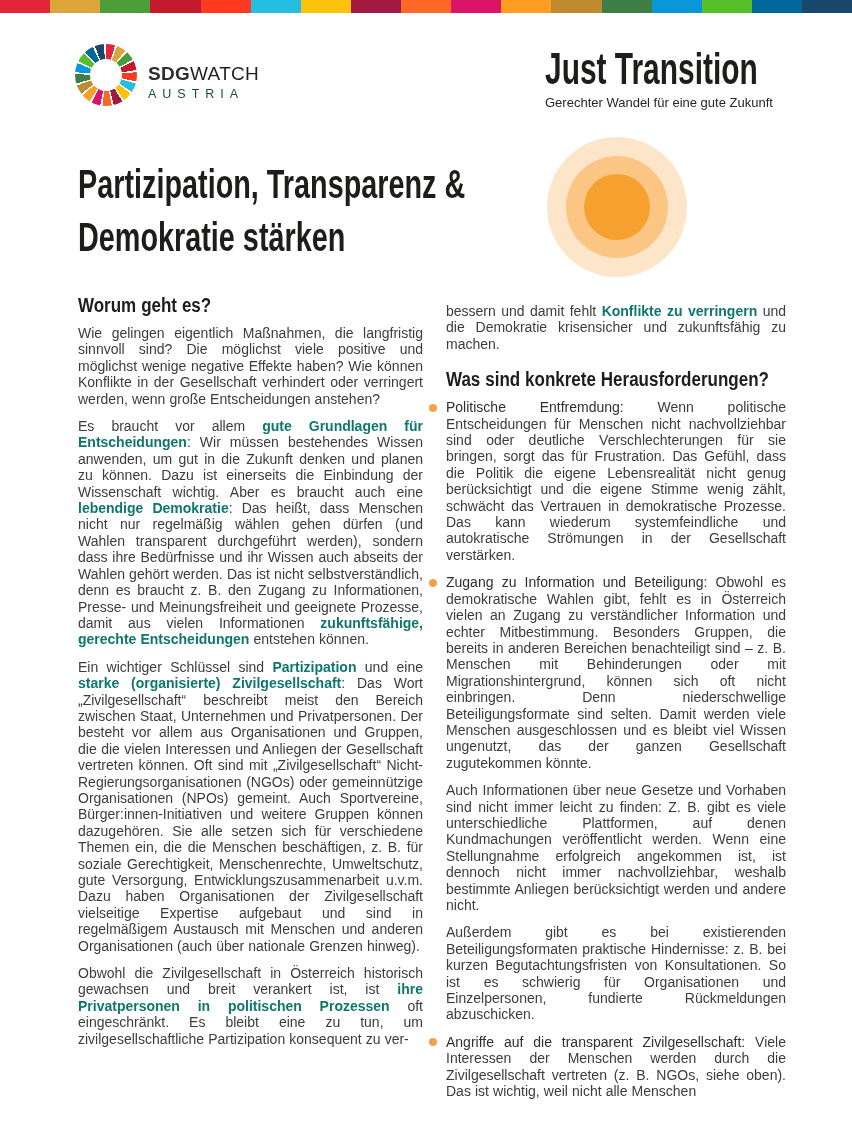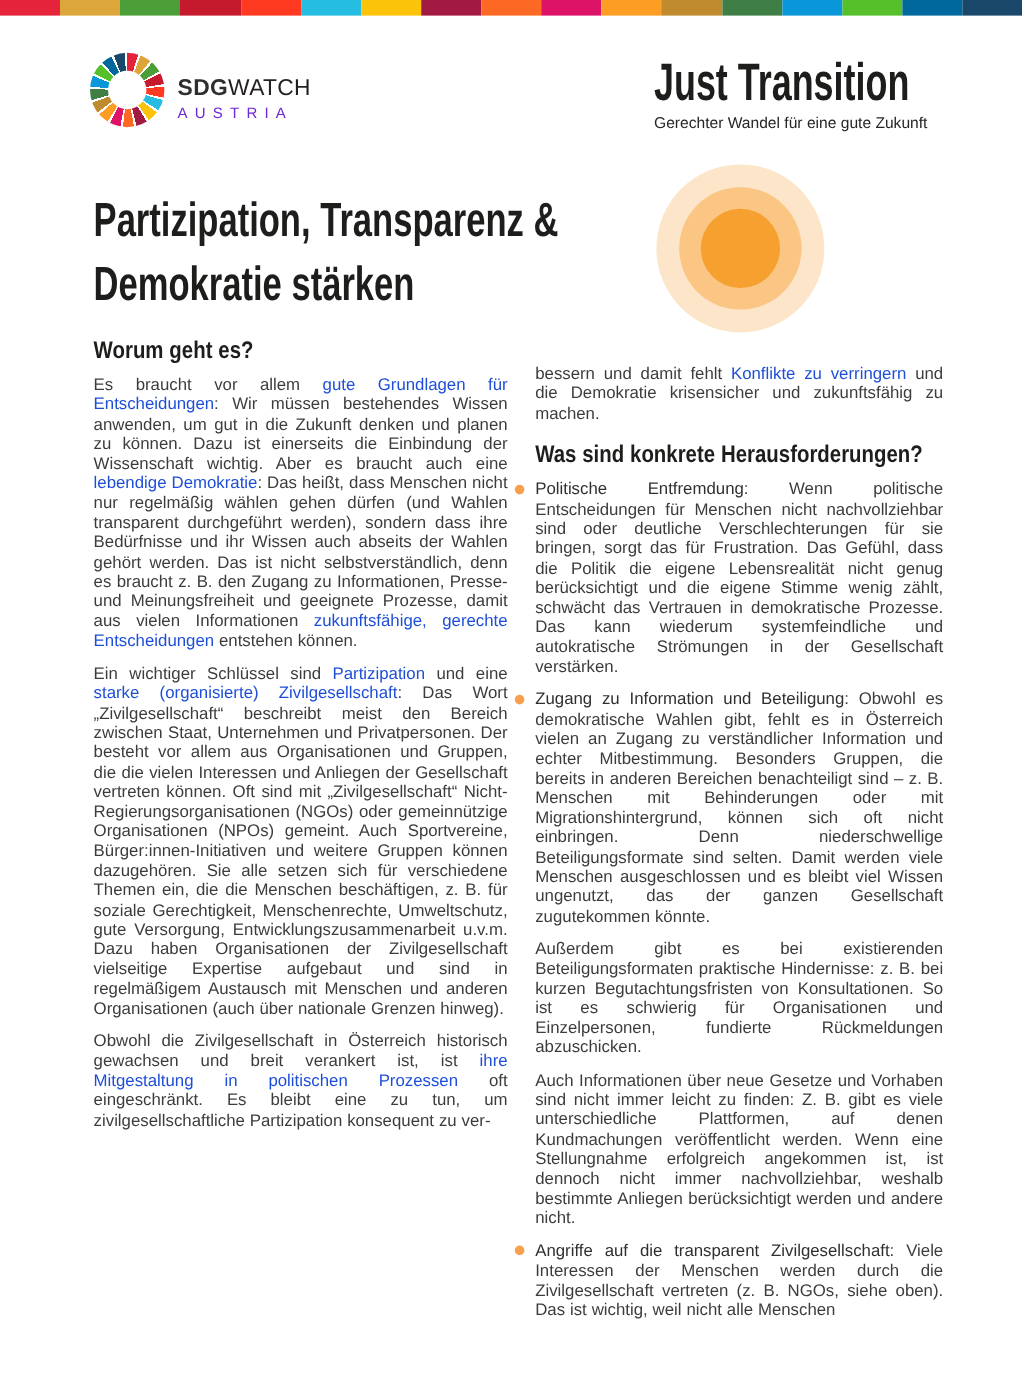--- a/index.html
+++ b/index.html
@@ -9,43 +9,43 @@
   }
   
   .sdg-bar{position:absolute;top:0;left:0;width:852px;height:13px;display:flex;}
   .sdg-bar div{flex:1;height:100%;}
   
   .logo{position:absolute;top:44px;left:75px;display:flex;align-items:center;gap:11px;}
   .ring{width:62px;height:62px;border-radius:50%;position:relative;}
   .ring .hole{position:absolute;inset:15px;background:#ffffff;border-radius:50%;}
   .logo-text .l1{font-size:19px;color:#231f20;letter-spacing:.3px;line-height:1.1;margin-top:15px;}
   .logo-text .l1 .b{font-weight:bold;}
-  .logo-text .l2{font-size:12.5px;letter-spacing:6px;color:#6d28d9;margin-top:3px;}
+  .logo-text .l2{font-size:12.5px;letter-spacing:6px;color:#14532d;margin-top:3px;}
   .brand{position:absolute;top:46px;left:545px;}
   .brand-title{font-size:44px;font-weight:bold;color:#1d1d1b;line-height:1.05;
     white-space:nowrap;transform:scaleX(.68);transform-origin:0 0;}
   .brand-subtitle{font-size:13px;color:#262626;margin-top:3px;white-space:nowrap;}
   
   .page-title{position:absolute;top:158px;left:78px;margin:0;font-size:40px;font-weight:bold;
     color:#1d1d1b;line-height:53px;white-space:nowrap;transform:scaleX(.72);transform-origin:0 0;}
   .circles{position:absolute;left:547px;top:137px;width:140px;height:140px;}
   .circles div{position:absolute;border-radius:50%;}
   .c1{inset:0;background:#FCE5C9;}
   .c2{inset:19px;background:#FBC583;}
   .c3{inset:37px;background:#F5A02F;}
   
   .col{position:absolute;font-size:14px;line-height:16.4px;text-align:justify;
     hyphens:auto;-webkit-hyphens:auto;word-spacing:.2px;}
-  .col-left{left:78px;top:281px;width:345px;}
+  .col-left{left:78px;top:294px;width:345px;}
   .col-right{left:446px;top:303px;width:340px;}
   .col h2{font-size:20px;font-weight:bold;color:#1d1d1b;margin:0 0 8px 0;line-height:1.15;
     white-space:nowrap;transform:scaleX(.85);transform-origin:0 0;text-align:left;}
   .col-right h2{margin-top:16px;}
   .col p{margin:0 0 11px 0;}
-  .hl{color:#1d4ed8;font-weight:normal;}
+  .hl{color:#0f766e;font-weight:bold;}
   .b{color:#2f2f2e;font-weight:normal;}
   .bullet{position:relative;}
   .bullet::before{content:"";position:absolute;left:-17px;top:4.5px;width:8px;height:8px;
     border-radius:50%;background:#F7A04C;}
 </style>
 </head>
 <body>
 
 <div class="page">
 
@@ -90,28 +90,29 @@
     <div class="c3"></div>
   </div>
 
   <h1 class="page-title">
     <span>Partizipation, Transparenz &amp;</span><br>
     <span>Demokratie stärken</span>
   </h1>
 
   <section class="col col-left">
     <h2>Worum geht es?</h2>
+    <p>Wie gelingen eigentlich Maßnahmen, die langfristig sinnvoll sind? Die möglichst viele positive und möglichst wenige negative Effekte haben? Wie können Konflikte in der Gesellschaft verhindert oder verringert werden, wenn große Entscheidungen anstehen?</p>
     <p><span>Es braucht vor allem </span><span class="hl">gute Grundlagen für Entscheidungen</span><span>: Wir müssen bestehendes Wissen anwenden, um gut in die Zukunft denken und planen zu können. Dazu ist einerseits die Einbindung der Wissenschaft wichtig. Aber es braucht auch eine </span><span class="hl">lebendige Demokratie</span><span>: Das heißt, dass Menschen nicht nur regelmäßig wählen gehen dürfen (und Wahlen transparent durchgeführt werden), sondern dass ihre Bedürfnisse und ihr Wissen auch abseits der Wahlen gehört werden. Das ist nicht selbstverständlich, denn es braucht z. B. den Zugang zu Informationen, Presse- und Meinungsfreiheit und geeignete Prozesse, damit aus vielen Informationen </span><span class="hl">zukunftsfähige, gerechte Entscheidungen</span><span> entstehen können.</span></p>
     <p><span>Ein wichtiger Schlüssel sind </span><span class="hl">Partizipation</span><span> und eine </span><span class="hl">starke (organisierte) Zivilgesellschaft</span><span>: Das Wort „Zivilgesellschaft“ beschreibt meist den Bereich zwischen Staat, Unternehmen und Privatpersonen. Der besteht vor allem aus Organisationen und Gruppen, die die vielen Interessen und Anliegen der Gesellschaft vertreten können. Oft sind mit „Zivilgesellschaft“ Nicht-Regierungsorganisationen (NGOs) oder gemeinnützige Organisationen (NPOs) gemeint. Auch Sportvereine, Bürger:innen-Initiativen und weitere Gruppen können dazugehören. Sie alle setzen sich für verschiedene Themen ein, die die Menschen beschäftigen, z. B. für soziale Gerechtigkeit, Menschenrechte, Umweltschutz, gute Versorgung, Entwicklungszusammenarbeit u.v.m. Dazu haben Organisationen der Zivilgesellschaft vielseitige Expertise aufgebaut und sind in regelmäßigem Austausch mit Menschen und anderen Organisationen (auch über nationale Grenzen hinweg).</span></p>
-    <p><span>Obwohl die Zivilgesellschaft in Österreich historisch gewachsen und breit verankert ist, ist </span><span class="hl">ihre Mitgestaltung in politischen Prozessen</span><span> oft eingeschränkt. Es bleibt eine zu tun, um zivilgesellschaftliche Partizipation konsequent zu ver-</span></p>
+    <p><span>Obwohl die Zivilgesellschaft in Österreich historisch gewachsen und breit verankert ist, ist </span><span class="hl">ihre Privatpersonen in politischen Prozessen</span><span> oft eingeschränkt. Es bleibt eine zu tun, um zivilgesellschaftliche Partizipation konsequent zu ver-</span></p>
   </section>
 
   <section class="col col-right">
     <p><span>bessern und damit fehlt </span><span class="hl">Konflikte zu verringern</span><span> und die Demokratie krisensicher und zukunftsfähig zu machen.</span></p>
     <h2>Was sind konkrete Herausforderungen?</h2>
     <p class="bullet"><span class="b">Politische Entfremdung</span><span>: Wenn politische Entscheidungen für Menschen nicht nachvollziehbar sind oder deutliche Verschlechterungen für sie bringen, sorgt das für Frustration. Das Gefühl, dass die Politik die eigene Lebensrealität nicht genug berücksichtigt und die eigene Stimme wenig zählt, schwächt das Vertrauen in demokratische Prozesse. Das kann wiederum systemfeindliche und autokratische Strömungen in der Gesellschaft verstärken.</span></p>
     <p class="bullet"><span class="b">Zugang zu Information und Beteiligung</span><span>: Obwohl es demokratische Wahlen gibt, fehlt es in Österreich vielen an Zugang zu verständlicher Information und echter Mitbestimmung. Besonders Gruppen, die bereits in anderen Bereichen benachteiligt sind – z. B. Menschen mit Behinderungen oder mit Migrationshintergrund, können sich oft nicht einbringen. Denn niederschwellige Beteiligungsformate sind selten. Damit werden viele Menschen ausgeschlossen und es bleibt viel Wissen ungenutzt, das der ganzen Gesellschaft zugutekommen könnte.</span></p>
+    <p>Auch Informationen über neue Gesetze und Vorhaben sind nicht immer leicht zu finden: Z. B. gibt es viele unterschiedliche Plattformen, auf denen Kundmachungen veröffentlicht werden. Wenn eine Stellungnahme erfolgreich angekommen ist, ist dennoch nicht immer nachvollziehbar, weshalb bestimmte Anliegen berücksichtigt werden und andere nicht.</p>
     <p>Außerdem gibt es bei existierenden Beteiligungsformaten praktische Hindernisse: z. B. bei kurzen Begutachtungsfristen von Konsultationen. So ist es schwierig für Organisationen und Einzelpersonen, fundierte Rückmeldungen abzuschicken.</p>
-    <p>Auch Informationen über neue Gesetze und Vorhaben sind nicht immer leicht zu finden: Z. B. gibt es viele unterschiedliche Plattformen, auf denen Kundmachungen veröffentlicht werden. Wenn eine Stellungnahme erfolgreich angekommen ist, ist dennoch nicht immer nachvollziehbar, weshalb bestimmte Anliegen berücksichtigt werden und andere nicht.</p>
     <p class="bullet"><span class="b">Angriffe auf die transparent Zivilgesellschaft</span><span>: Viele Interessen der Menschen werden durch die Zivilgesellschaft vertreten (z. B. NGOs, siehe oben). Das ist wichtig, weil nicht alle Menschen</span></p>
   </section>
 
 </div>
 
 </body></html>

